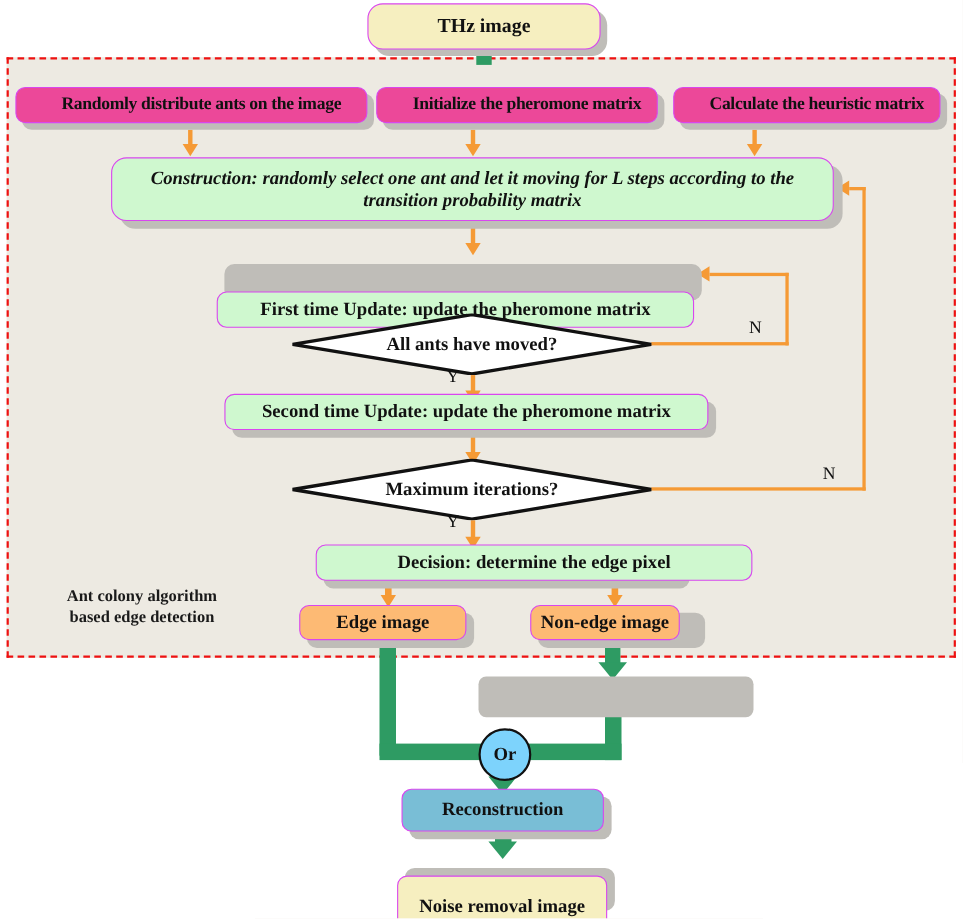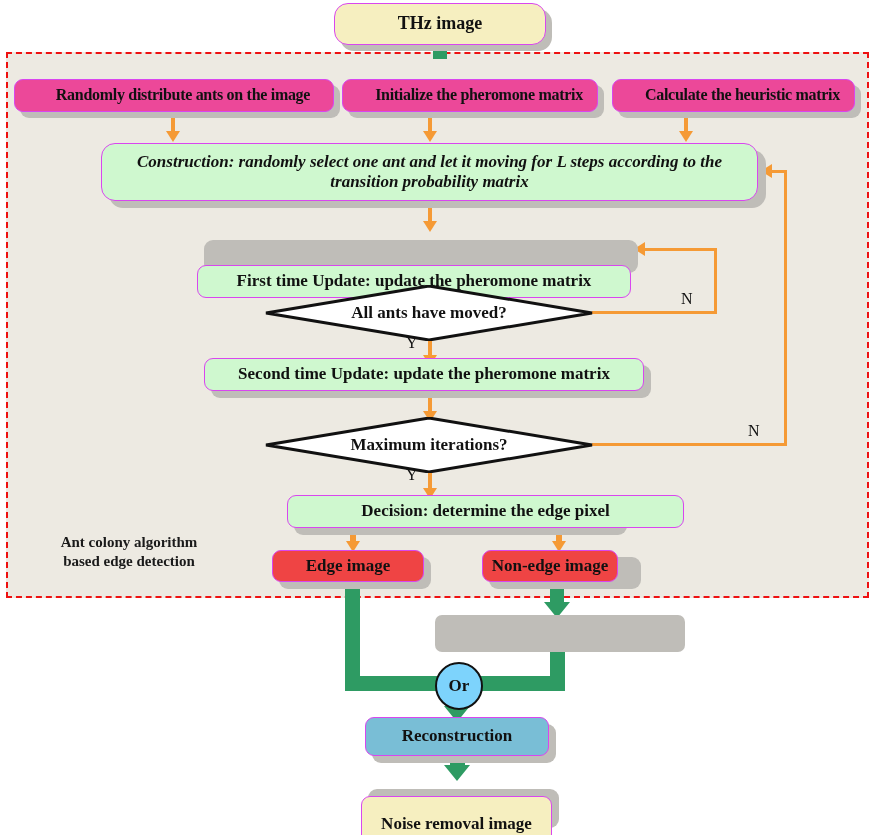--- a/index.html
+++ b/index.html
@@ -45,21 +45,21 @@
     z-index:5;
   }
 
   .r-lg{border-radius:14px;}
   .r-md{border-radius:9px;}
   .r-sm{border-radius:7px;}
 
   .c-yellow{background:#F6EFC0;}
   .c-white {background:#ec4899;padding-left:18px;}
   .c-green {background:#CFF8CF;}
-  .c-pink  {background:#ef4444;}
+  .c-pink  {background:#fdba74;}
   .c-orange{background:#F7B90E;}
   .c-blue  {background:#79BED6;}
 
   
   .diamond{
     position:absolute;
     z-index:6;
   }
   .diamond svg{display:block;}
   .diamond .dlbl{

